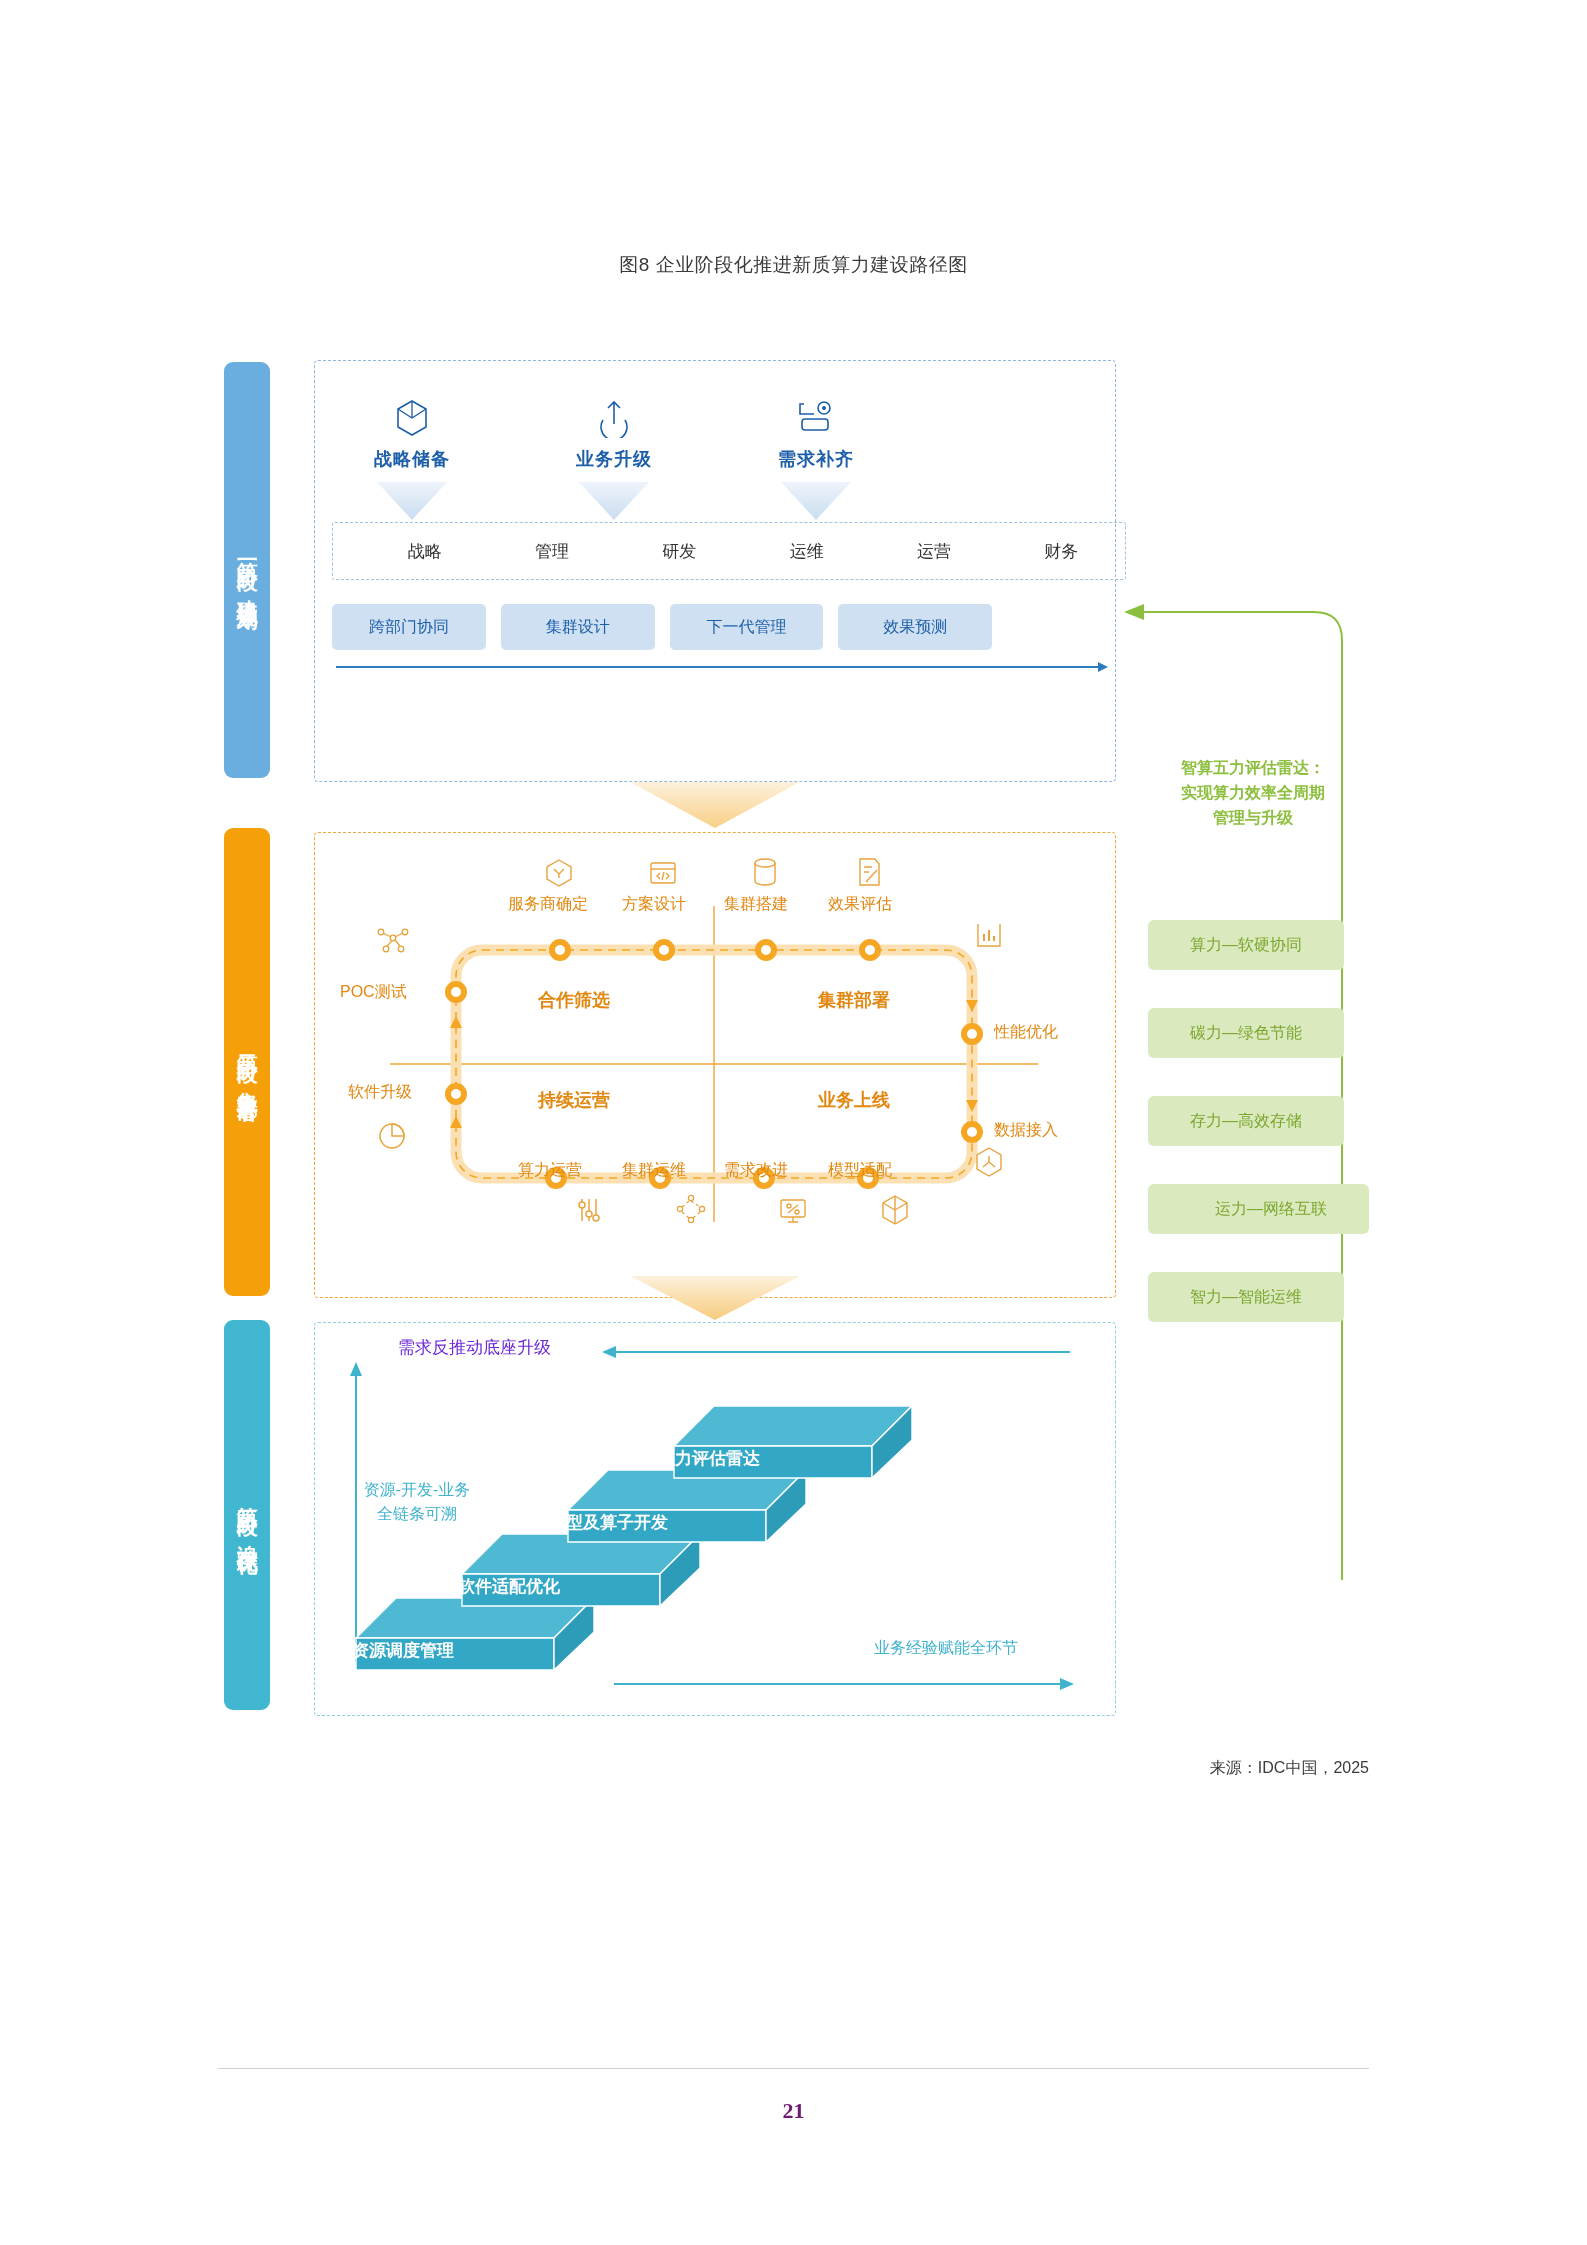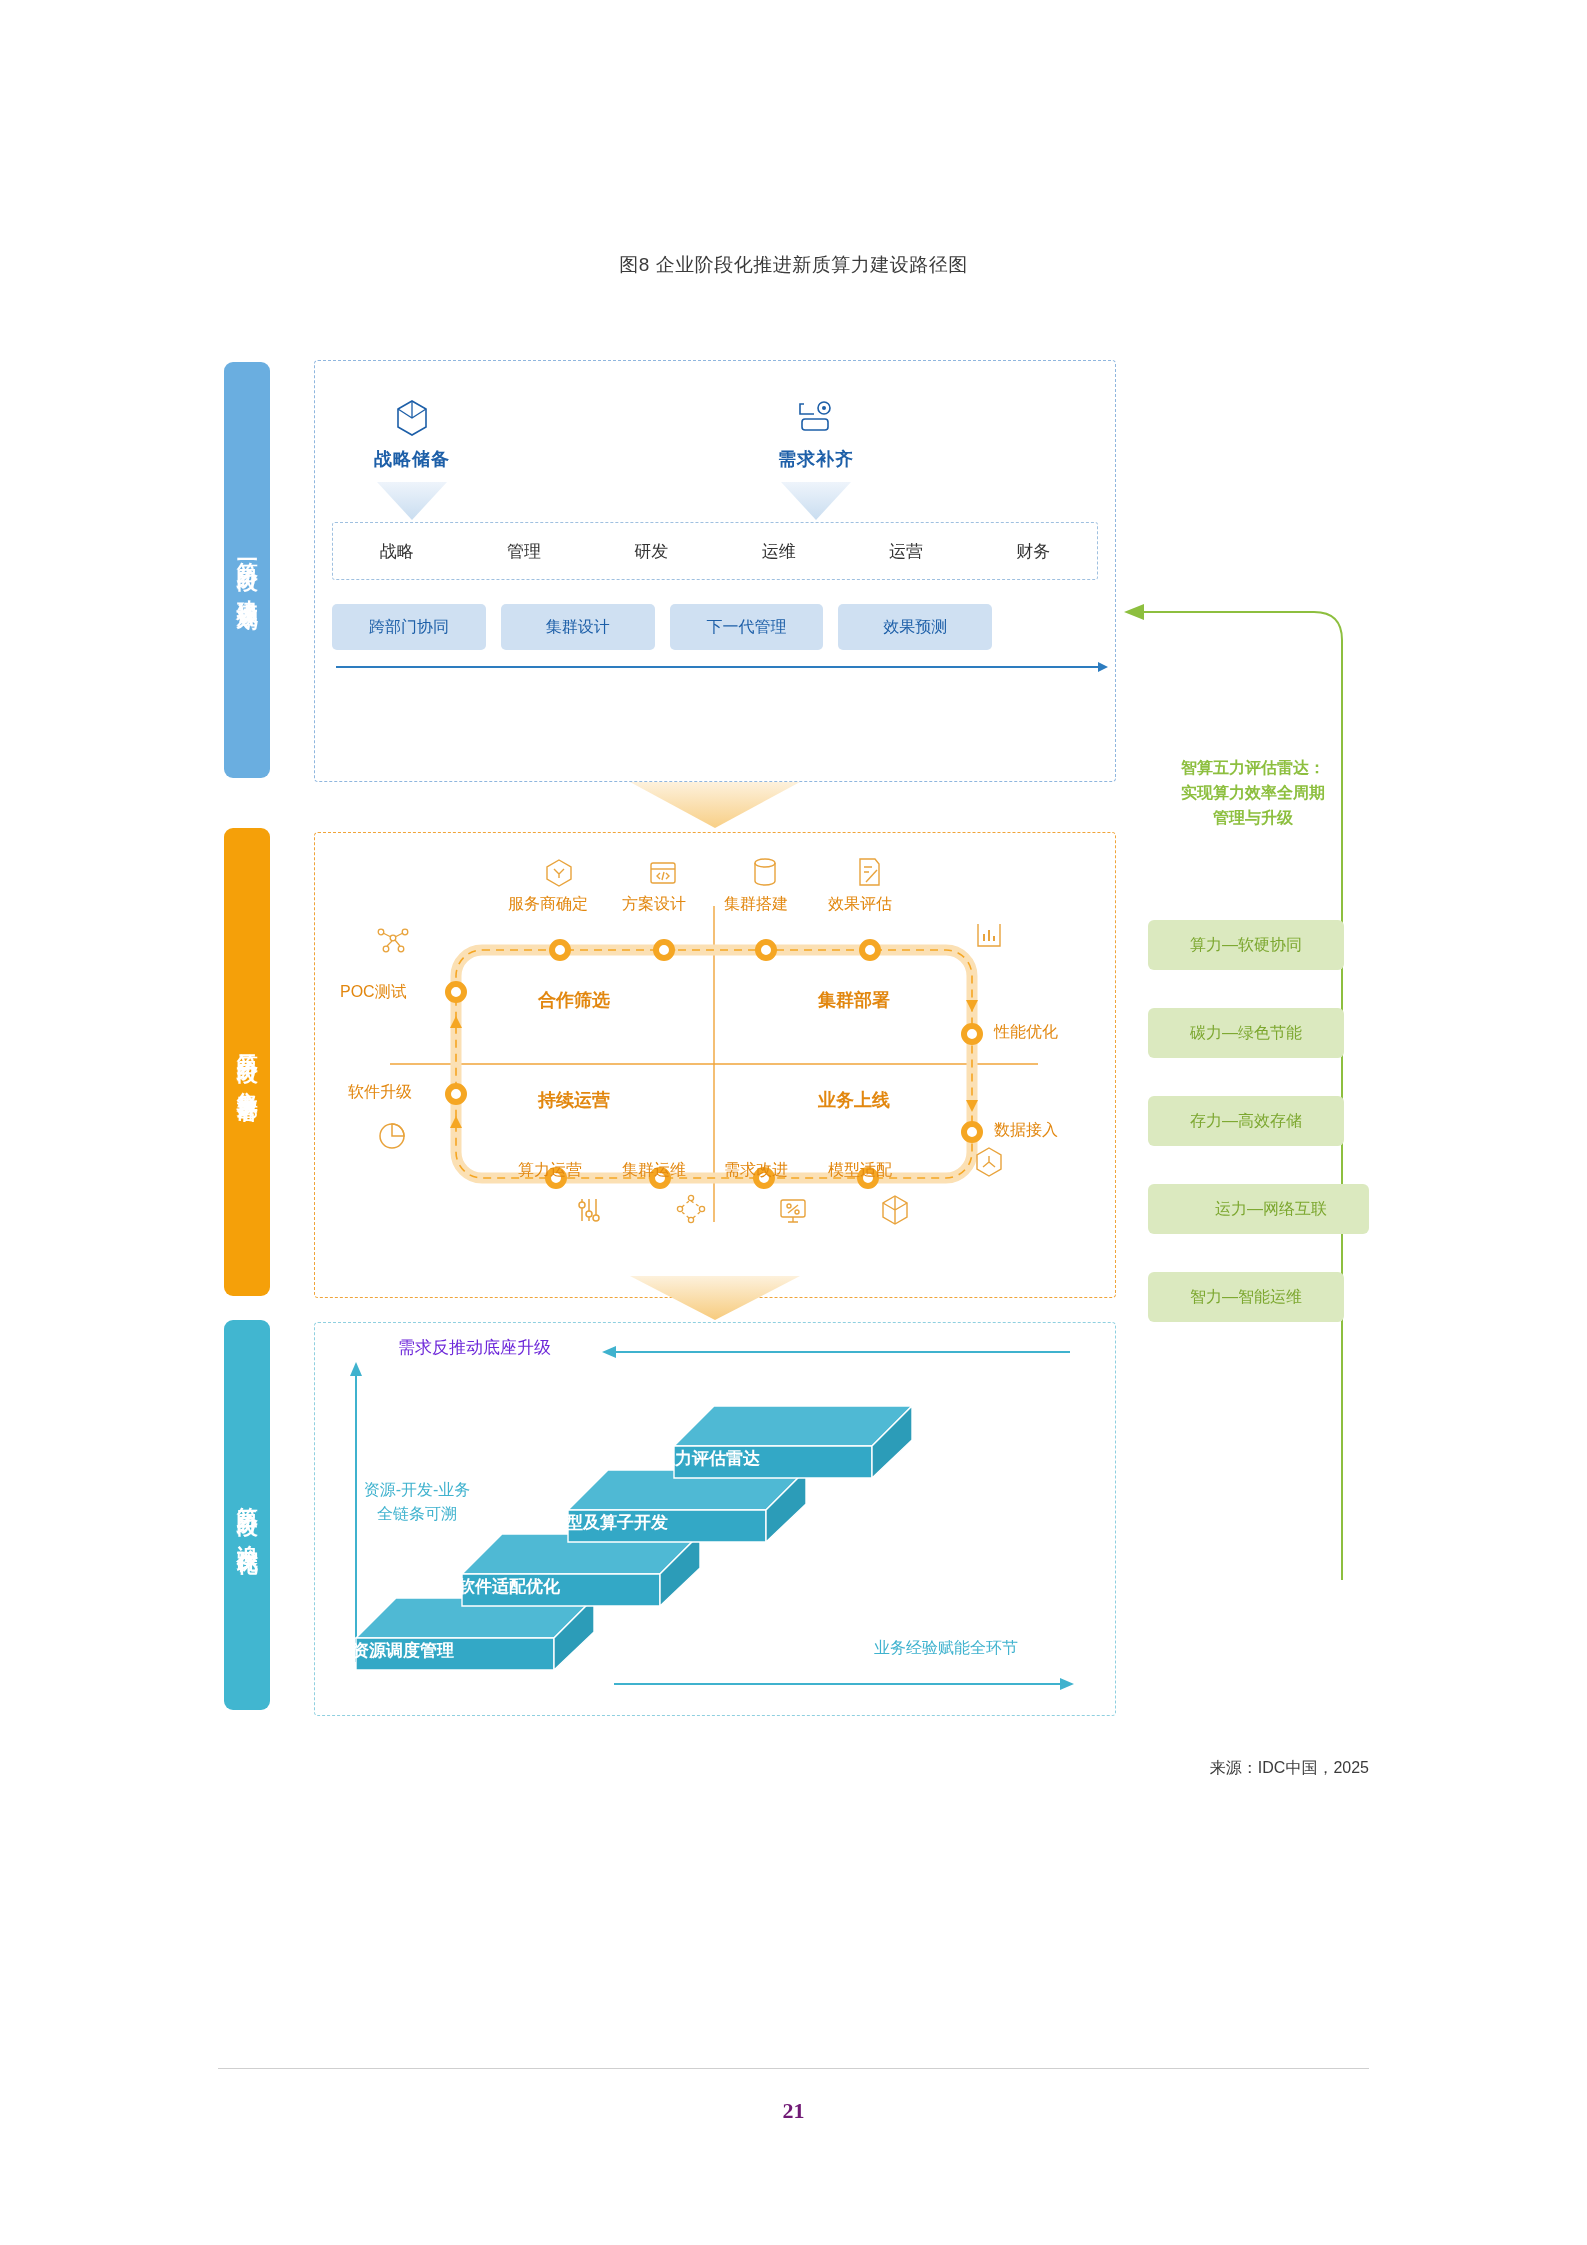--- a/index.html
+++ b/index.html
@@ -38,21 +38,21 @@
   .s1-icon svg{display:block;}
   .s1-cap{margin-top:9px;font-size:18px;font-weight:bold;color:#1d5fa8;
           letter-spacing:1px;}
   .funnel{width:70px;height:38px;margin:11px auto 0;
           background:linear-gradient(to bottom,#eef4fb,#c9ddf0);
           clip-path:polygon(0 0,100% 0,50% 100%);}
 
   
   #dept-row{position:absolute;left:332px;top:522px;width:764px;height:56px;
             border:1.4px dashed #9fc0e0;border-radius:3px;
-            display:flex;align-items:center;}
+            display:flex;align-items:center;padding-left:28px;}
   .dept{flex:1;text-align:center;font-size:17px;color:#333;}
 
   
   .cap-row{position:absolute;left:332px;width:660px;height:46px;
            display:flex;gap:15px;}
   #cap-row-1{top:604px;}
   #cap-row-2{top:676px;}
   .cap-box{flex:1;background:#cfe0f2;border-radius:5px;
            display:flex;align-items:center;justify-content:center;
            font-size:16px;color:#1d5fa8;}
@@ -122,20 +122,30 @@
     <div class="s1-icon">
       <svg width="34" height="40" viewBox="0 0 34 40" fill="none" stroke="#1d5fa8" stroke-width="1.6">
         <path d="M17 3 L31 11 L31 29 L17 37 L3 29 L3 11 Z"></path>
         <path d="M17 3 L17 20 M3 11 L17 20 L31 11" stroke-width="1.3"></path>
       </svg>
     </div>
     <div class="s1-cap">战略储备</div>
     <div class="funnel"></div>
   </div>
 
+  <div class="s1-icon-col" style="left:524px;top:392px;">
+    <div class="s1-icon">
+      <svg width="34" height="40" viewBox="0 0 34 40" fill="none" stroke="#1d5fa8" stroke-width="1.6">
+        <path d="M6 22 A13 13 0 1 0 28 22"></path>
+        <path d="M17 4 L17 26 M11 10 L17 4 L23 10"></path>
+      </svg>
+    </div>
+    <div class="s1-cap">业务升级</div>
+    <div class="funnel"></div>
+  </div>
 
   <div class="s1-icon-col" style="left:726px;top:392px;">
     <div class="s1-icon">
       <svg width="40" height="40" viewBox="0 0 40 40" fill="none" stroke="#1d5fa8" stroke-width="1.6">
         <path d="M8 6 L4 6 L4 16 L18 16"></path>
         <circle cx="28" cy="10" r="6"></circle>
           <circle cx="28" cy="10" r="2" fill="#1d5fa8" stroke="none"></circle>
         <rect x="6" y="21" width="26" height="11" rx="3"></rect>
       </svg>
     </div>

